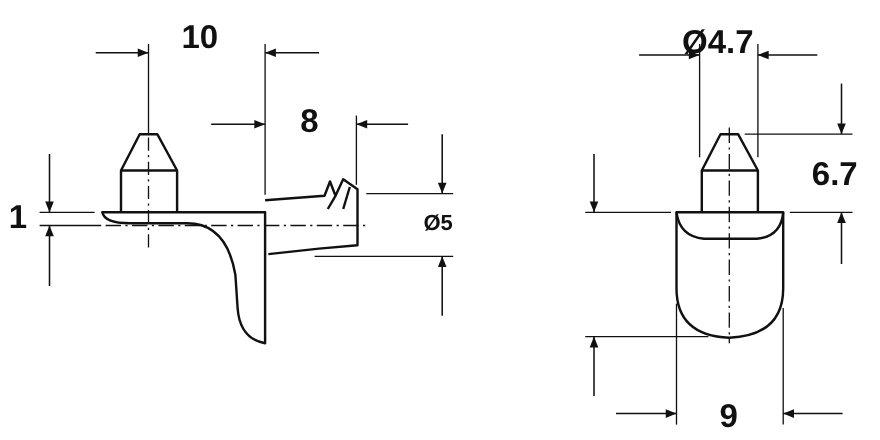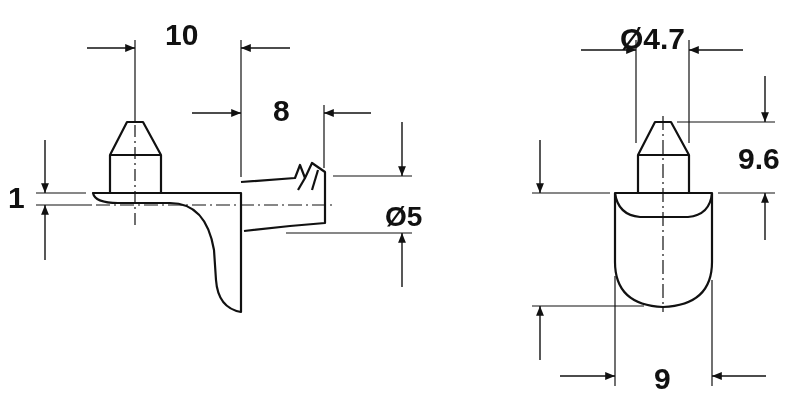--- a/index.html
+++ b/index.html
@@ -76,17 +76,17 @@
       <line x1="540" y1="140" x2="540" y2="193" marker-end="url(#ar)"></line>
       <line x1="540" y1="360" x2="540" y2="306" marker-end="url(#ar)"></line>
       <line x1="560" y1="376" x2="615" y2="376" marker-end="url(#ar)"></line>
       <line x1="766" y1="376" x2="712" y2="376" marker-end="url(#ar)"></line>
     </g>
   </svg>
 
   <div class="lbl" style="left:165px;top:20px;font-size:30px;">10</div>
   <div class="lbl" style="left:273px;top:96px;font-size:30px;">8</div>
   <div class="lbl" style="left:8px;top:183px;font-size:30px;">1</div>
-  <div class="lbl" style="left:385px;top:193px;font-size:28px;margin-top:10px;">Ø5</div>
+  <div class="lbl" style="left:385px;top:193px;font-size:20px;">Ø5</div>
   <div class="lbl" style="left:620px;top:0;font-size:30px;margin-top:24px;">Ø4.7</div>
-  <div class="lbl" style="left:738px;top:144px;font-size:30px;">9.6</div>
+  <div class="lbl" style="left:738px;top:144px;font-size:30px;">6.7</div>
   <div class="lbl" style="left:654px;top:364px;font-size:30px;">9</div>
 </div>
 
 </body></html>

